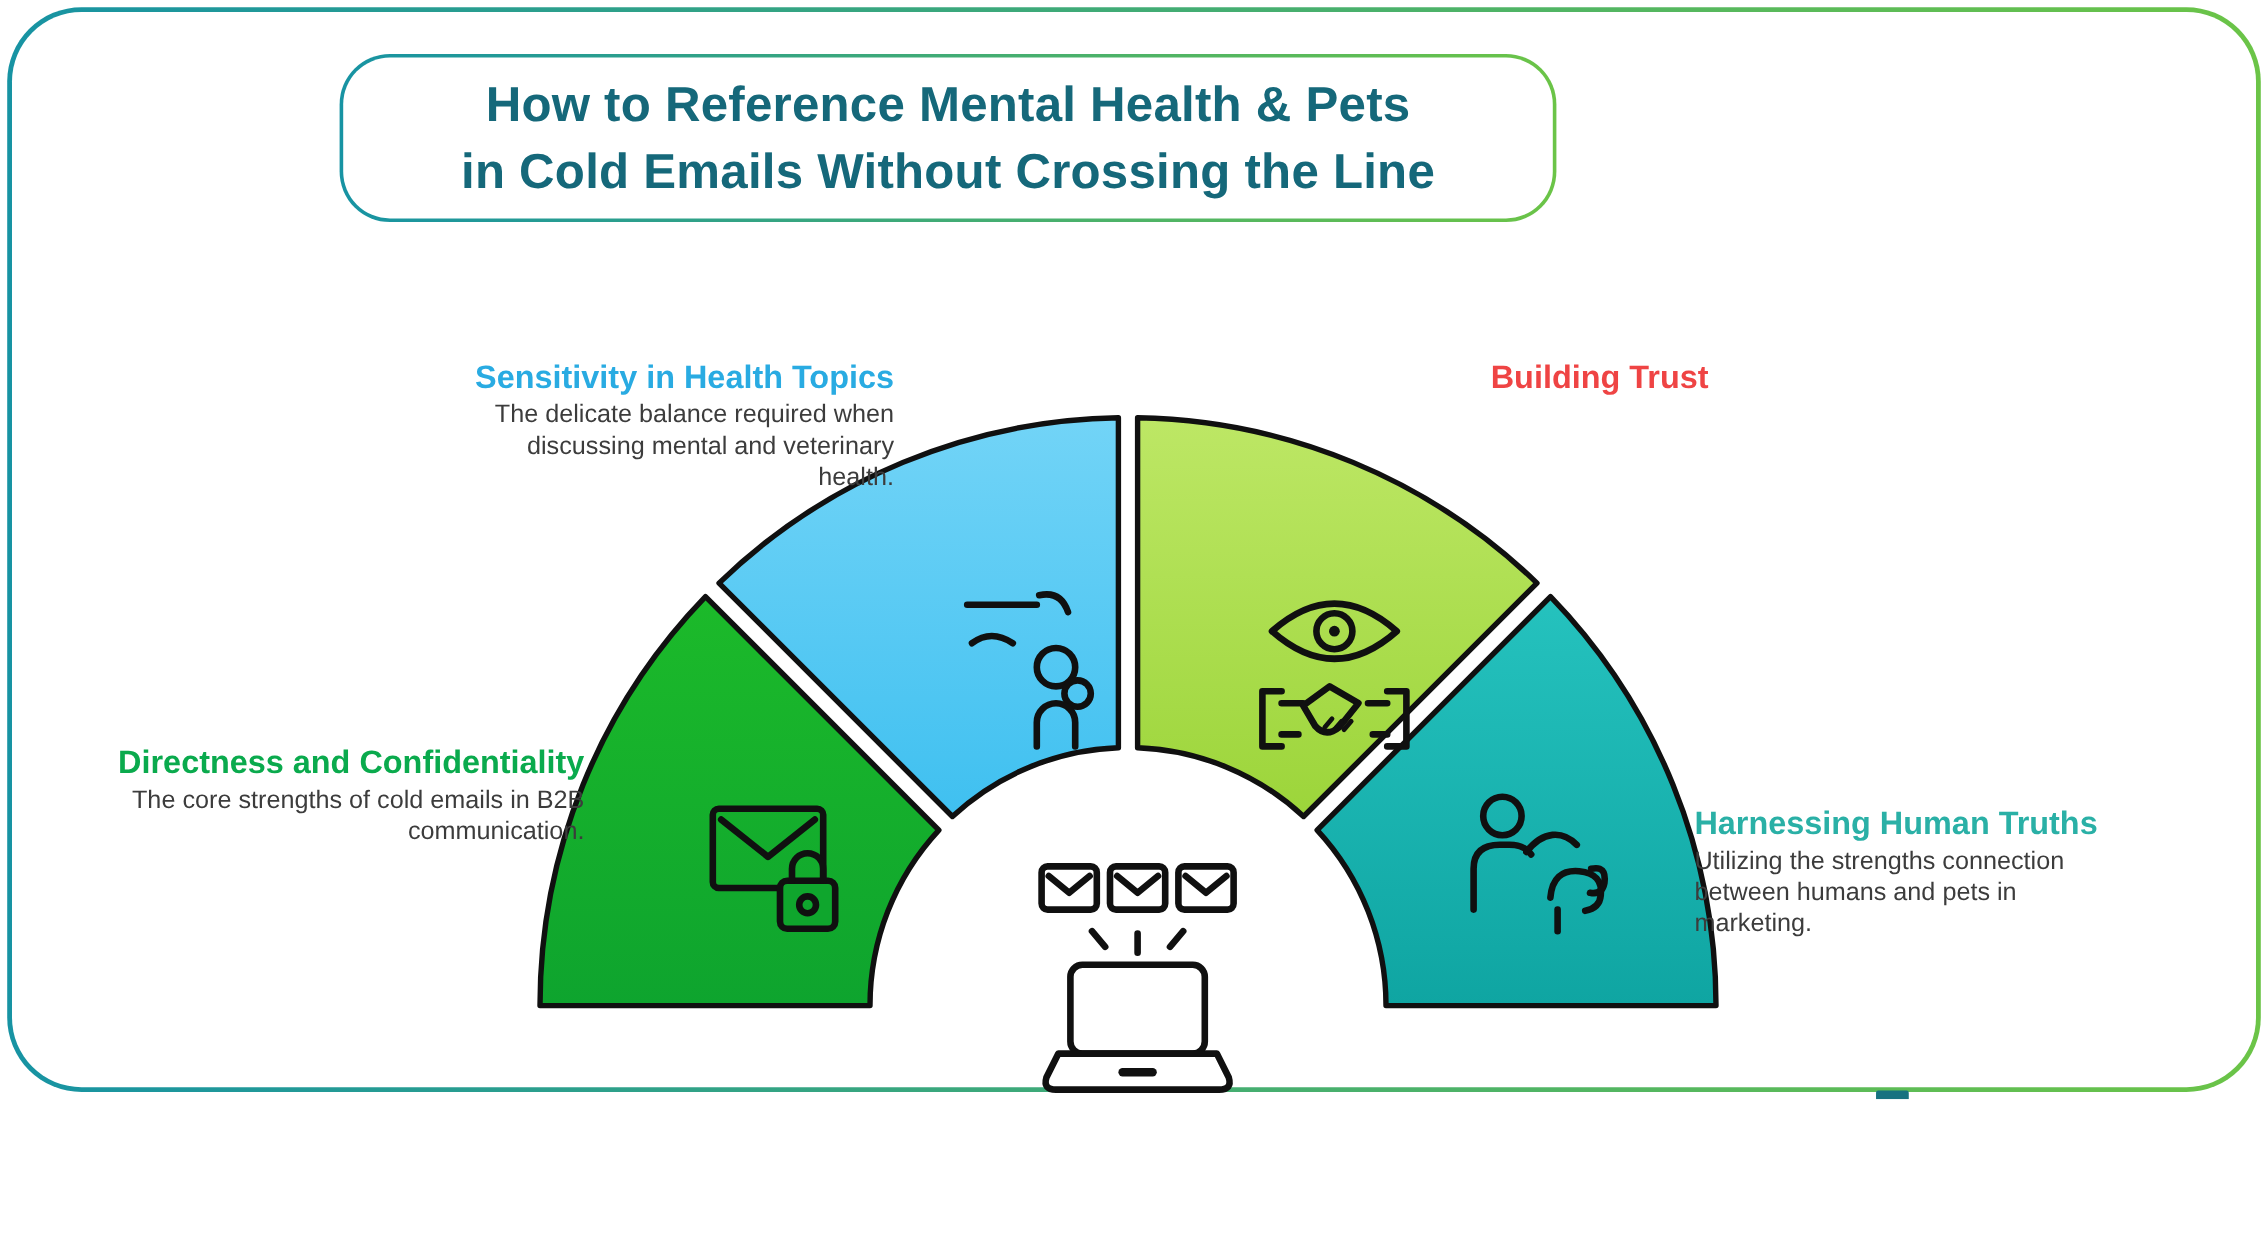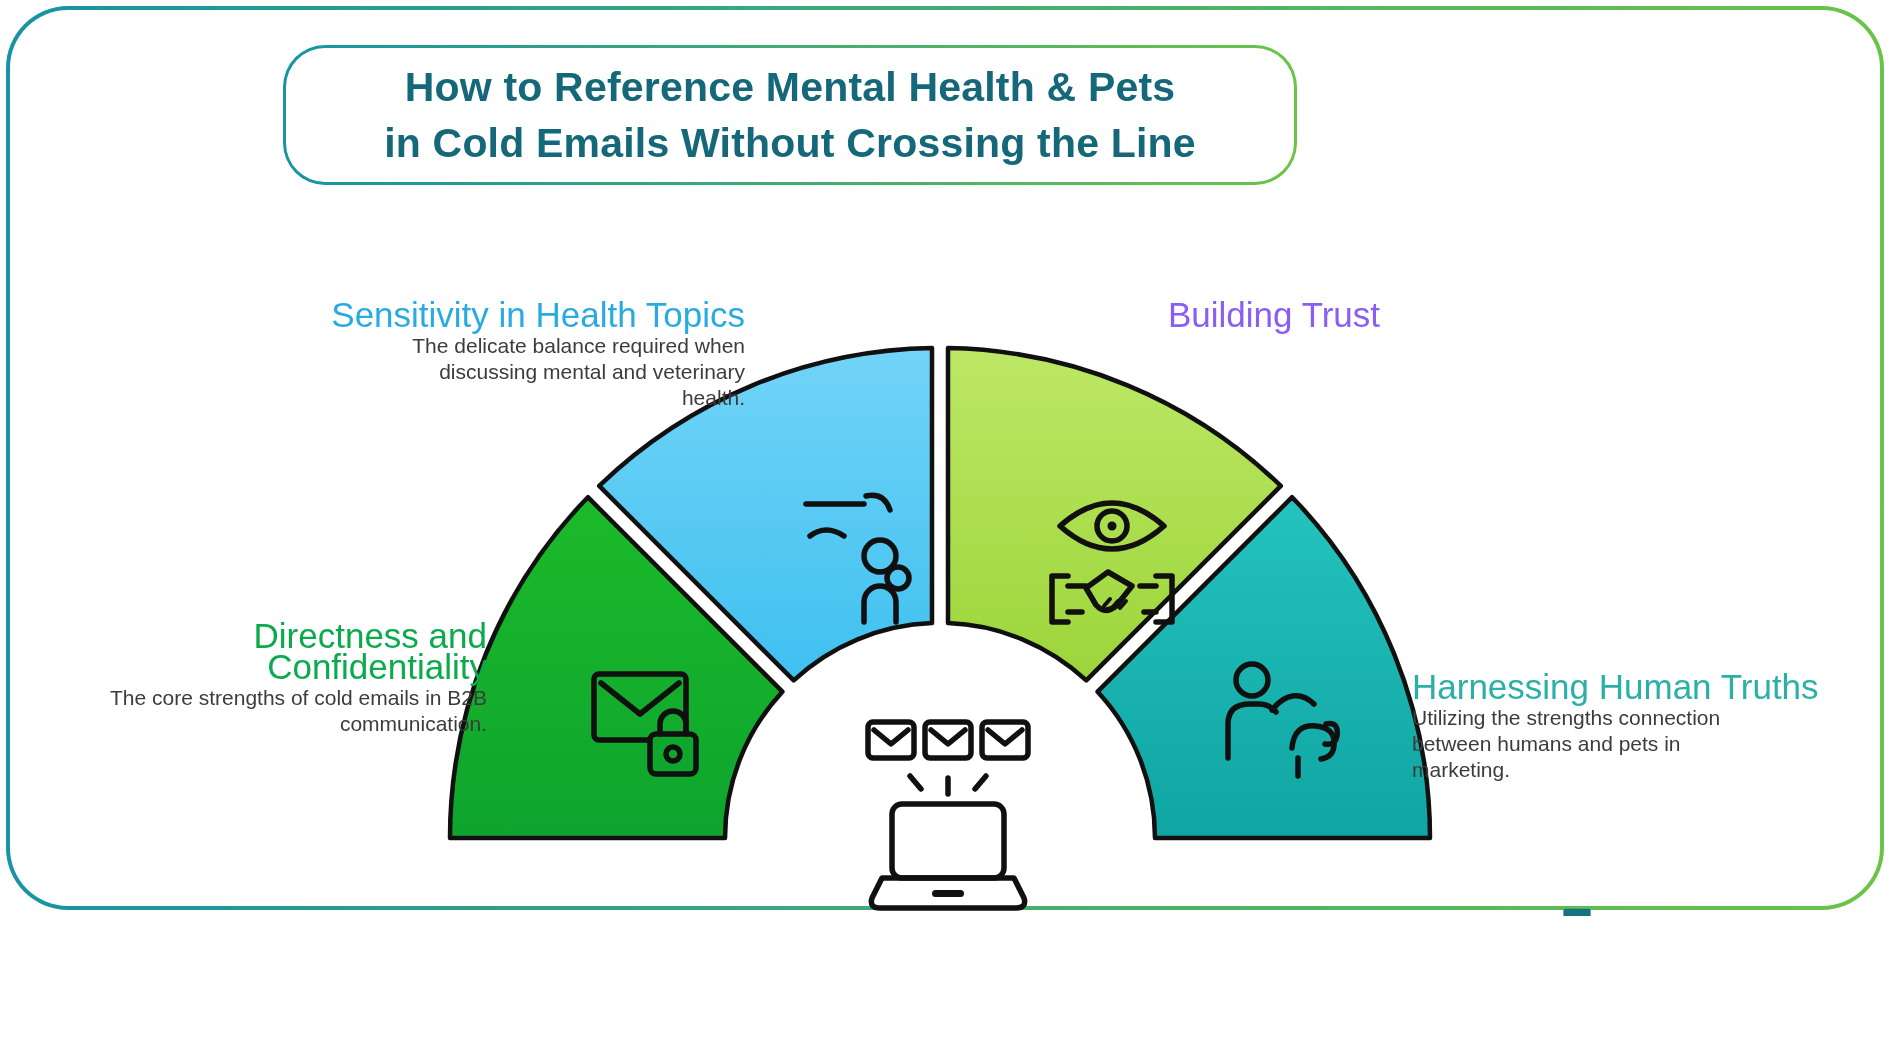--- a/index.html
+++ b/index.html
@@ -11,21 +11,21 @@
   .frame-inner{position:absolute;inset:4px;background:#ffffff;border-radius:58px;}
   
   .title-box{position:absolute;left:283px;top:45px;width:1014px;height:140px;
              padding:3px;box-sizing:border-box;border-radius:42px;
              background:linear-gradient(90deg,var(--border-start,#1793A3),var(--border-end,#6BC447));}
   .title-box-inner{width:100%;height:100%;background:#ffffff;border-radius:39px;
              display:flex;flex-direction:column;align-items:center;justify-content:center;}
   .title-line{font-size:41px;font-weight:700;letter-spacing:0.2px;line-height:56px;white-space:nowrap;}
   
   .callout{position:absolute;}
-  .callout h2{margin:0 0 3px 0;font-size:35px;font-weight:400;line-height:31px;}
+  .callout h2{margin:0 0 3px 0;font-size:27px;font-weight:700;line-height:31px;}
   .callout .body{font-size:21px;line-height:26px;color:#3C3C3C;}
   .align-right{text-align:right;}
   .align-left{text-align:left;}
   #callout-sensitivity{left:315px;top:299px;width:430px;}
   #callout-sensitivity .body{width:342px;margin-left:auto;}
   #callout-building{left:1168px;top:299px;width:330px;}
   #callout-building .body{width:322px;}
   #callout-directness{left:87px;top:620px;width:400px;}
   #callout-directness .body{width:378px;margin-left:auto;}
   #callout-harnessing{left:1412px;top:634px;width:400px;margin-top:37px;}
@@ -137,21 +137,21 @@
       <rect x="64" y="168" width="32" height="7" rx="3.5" fill="#101010" stroke="none"></rect>
     </g>
   </svg>
 
   <div class="callout align-right" id="callout-sensitivity">
     <h2 style="color: rgb(41, 171, 226);">Sensitivity in Health Topics</h2>
     <div class="body">The delicate balance required when discussing mental and veterinary health.</div>
   </div>
 
   <div class="callout align-left" id="callout-building">
-    <h2 style="color: #8b5cf6;">Building Trust</h2>
+    <h2 style="color: #ef4444; text-align: center;">Building Trust</h2>
   </div>
 
   <div class="callout align-right" id="callout-directness">
     <h2 style="color: rgb(10, 170, 77);">Directness and Confidentiality</h2>
     <div class="body">The core strengths of cold emails in B2B communication.</div>
   </div>
 
   <div class="callout align-left" id="callout-harnessing">
     <h2 style="color: rgb(42, 176, 166);">Harnessing Human Truths</h2>
     <div class="body">Utilizing the strengths connection between humans and pets in marketing.</div>

